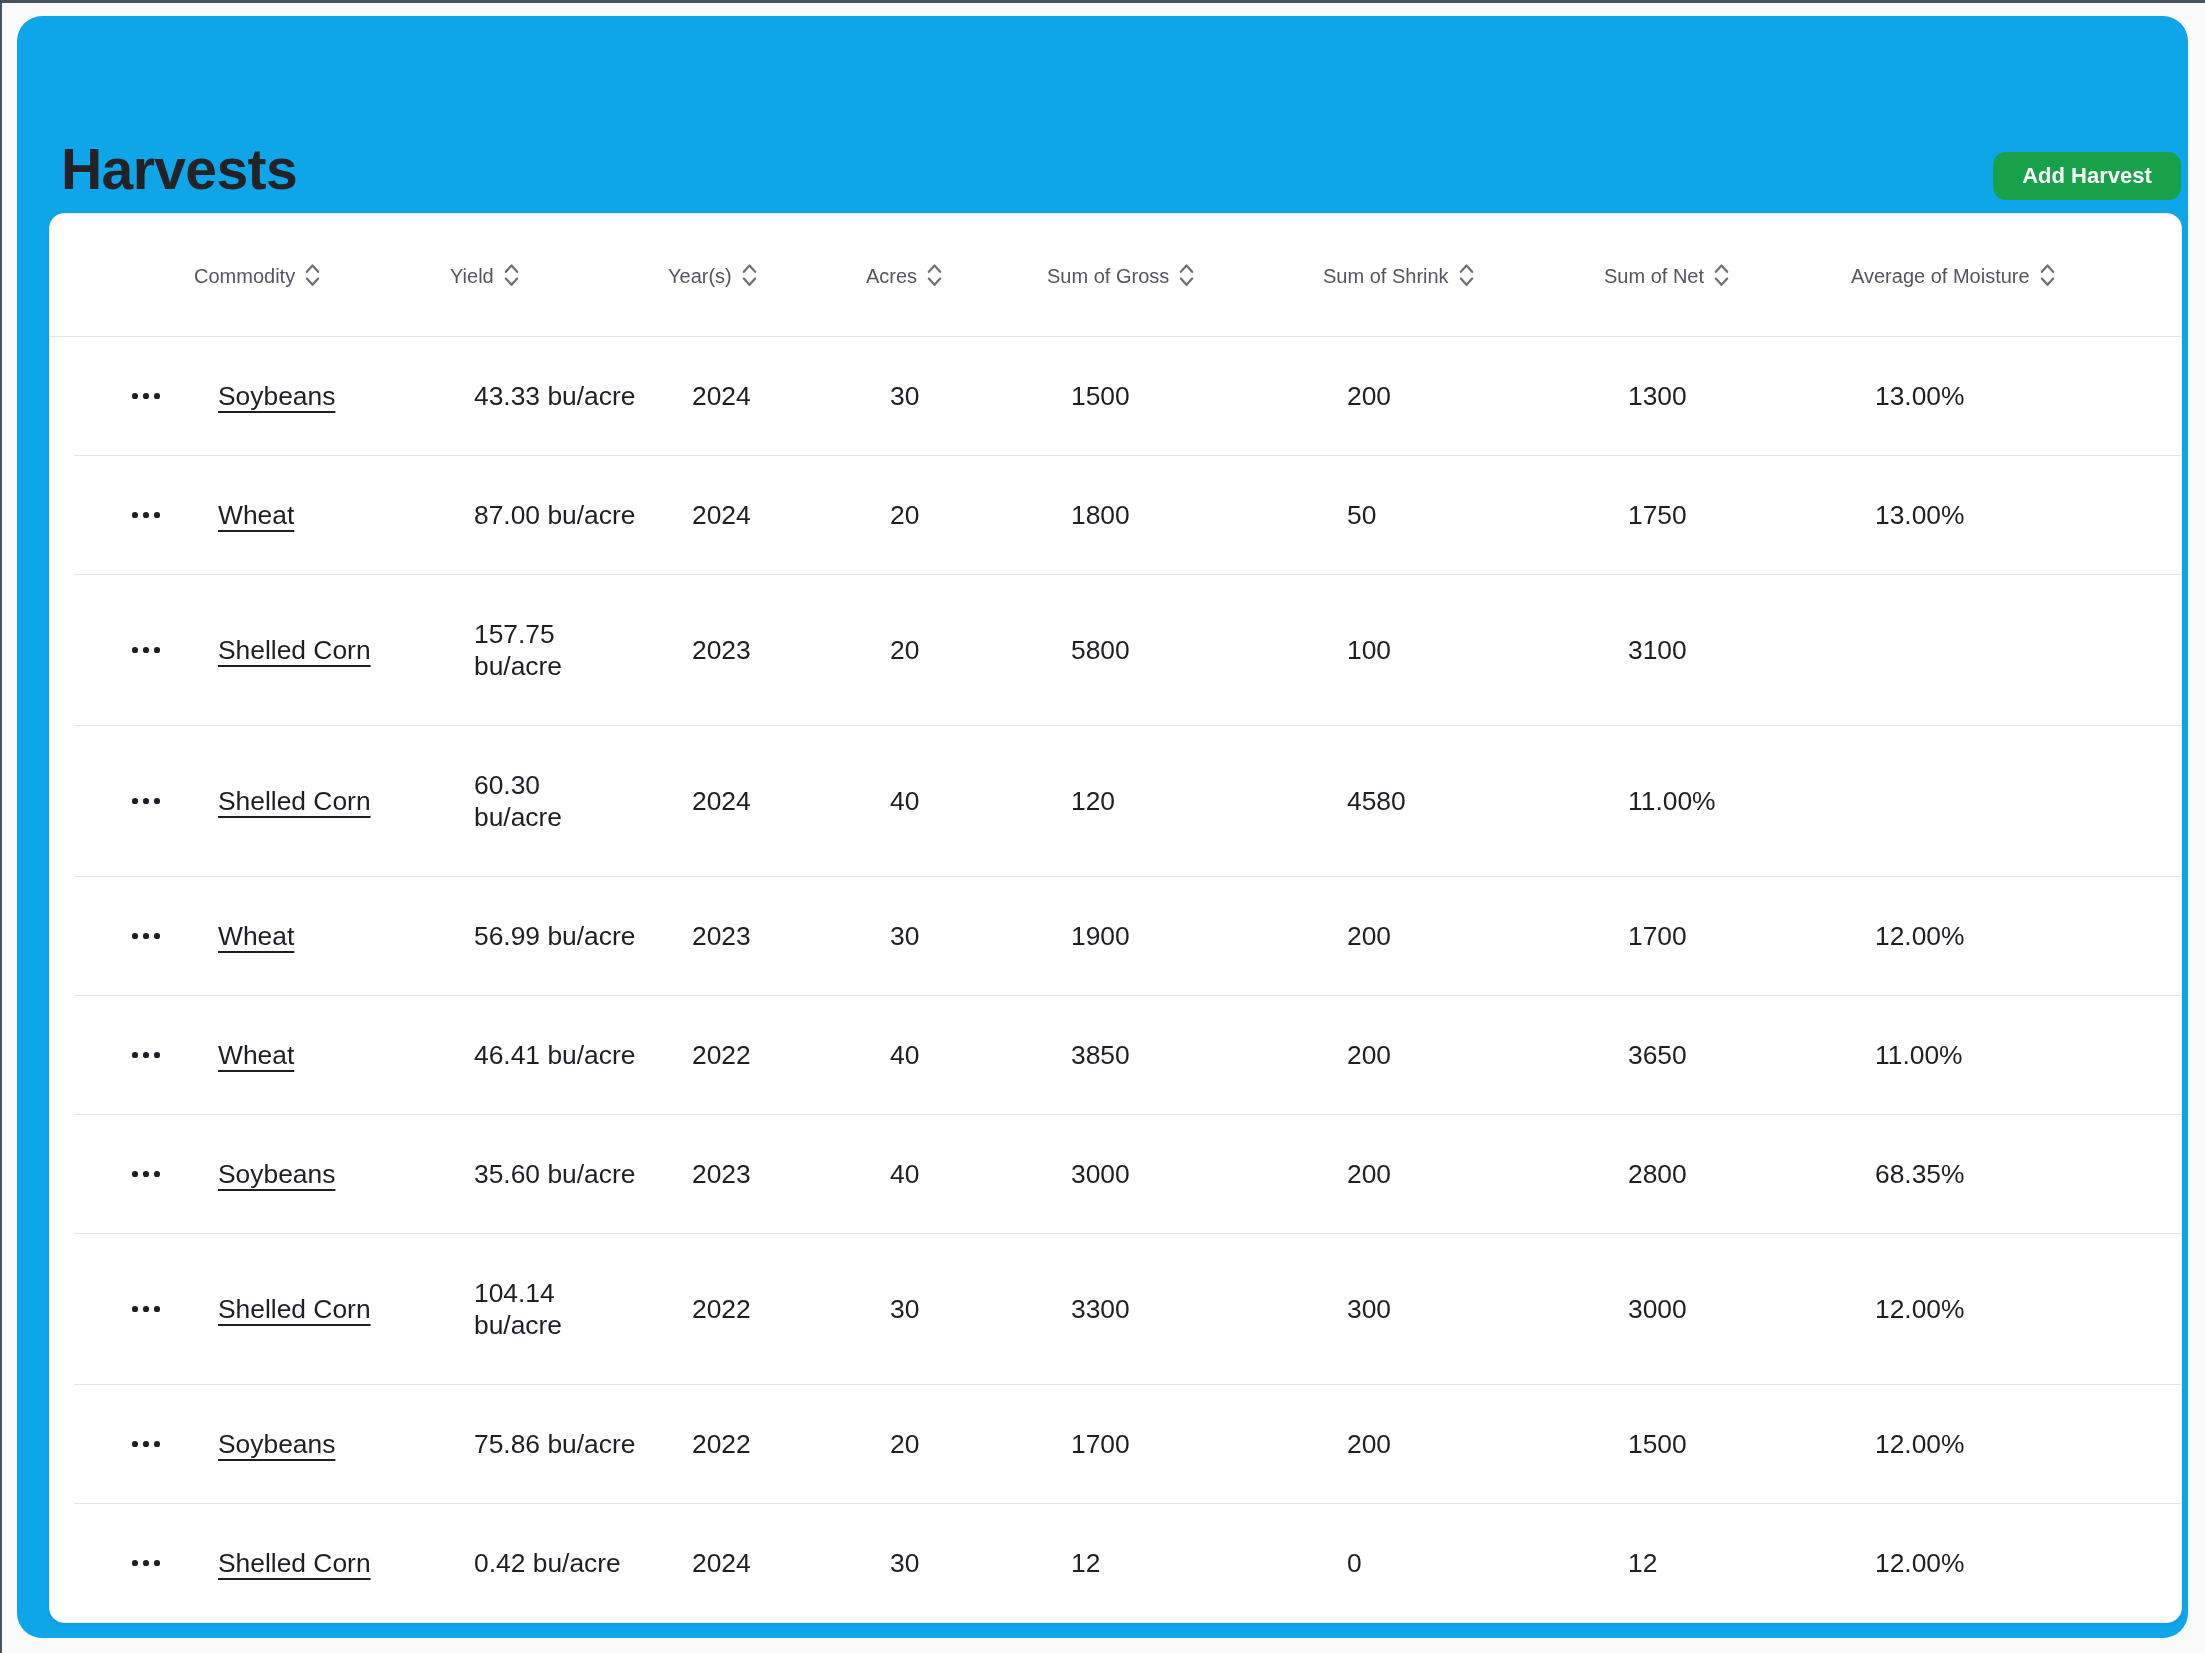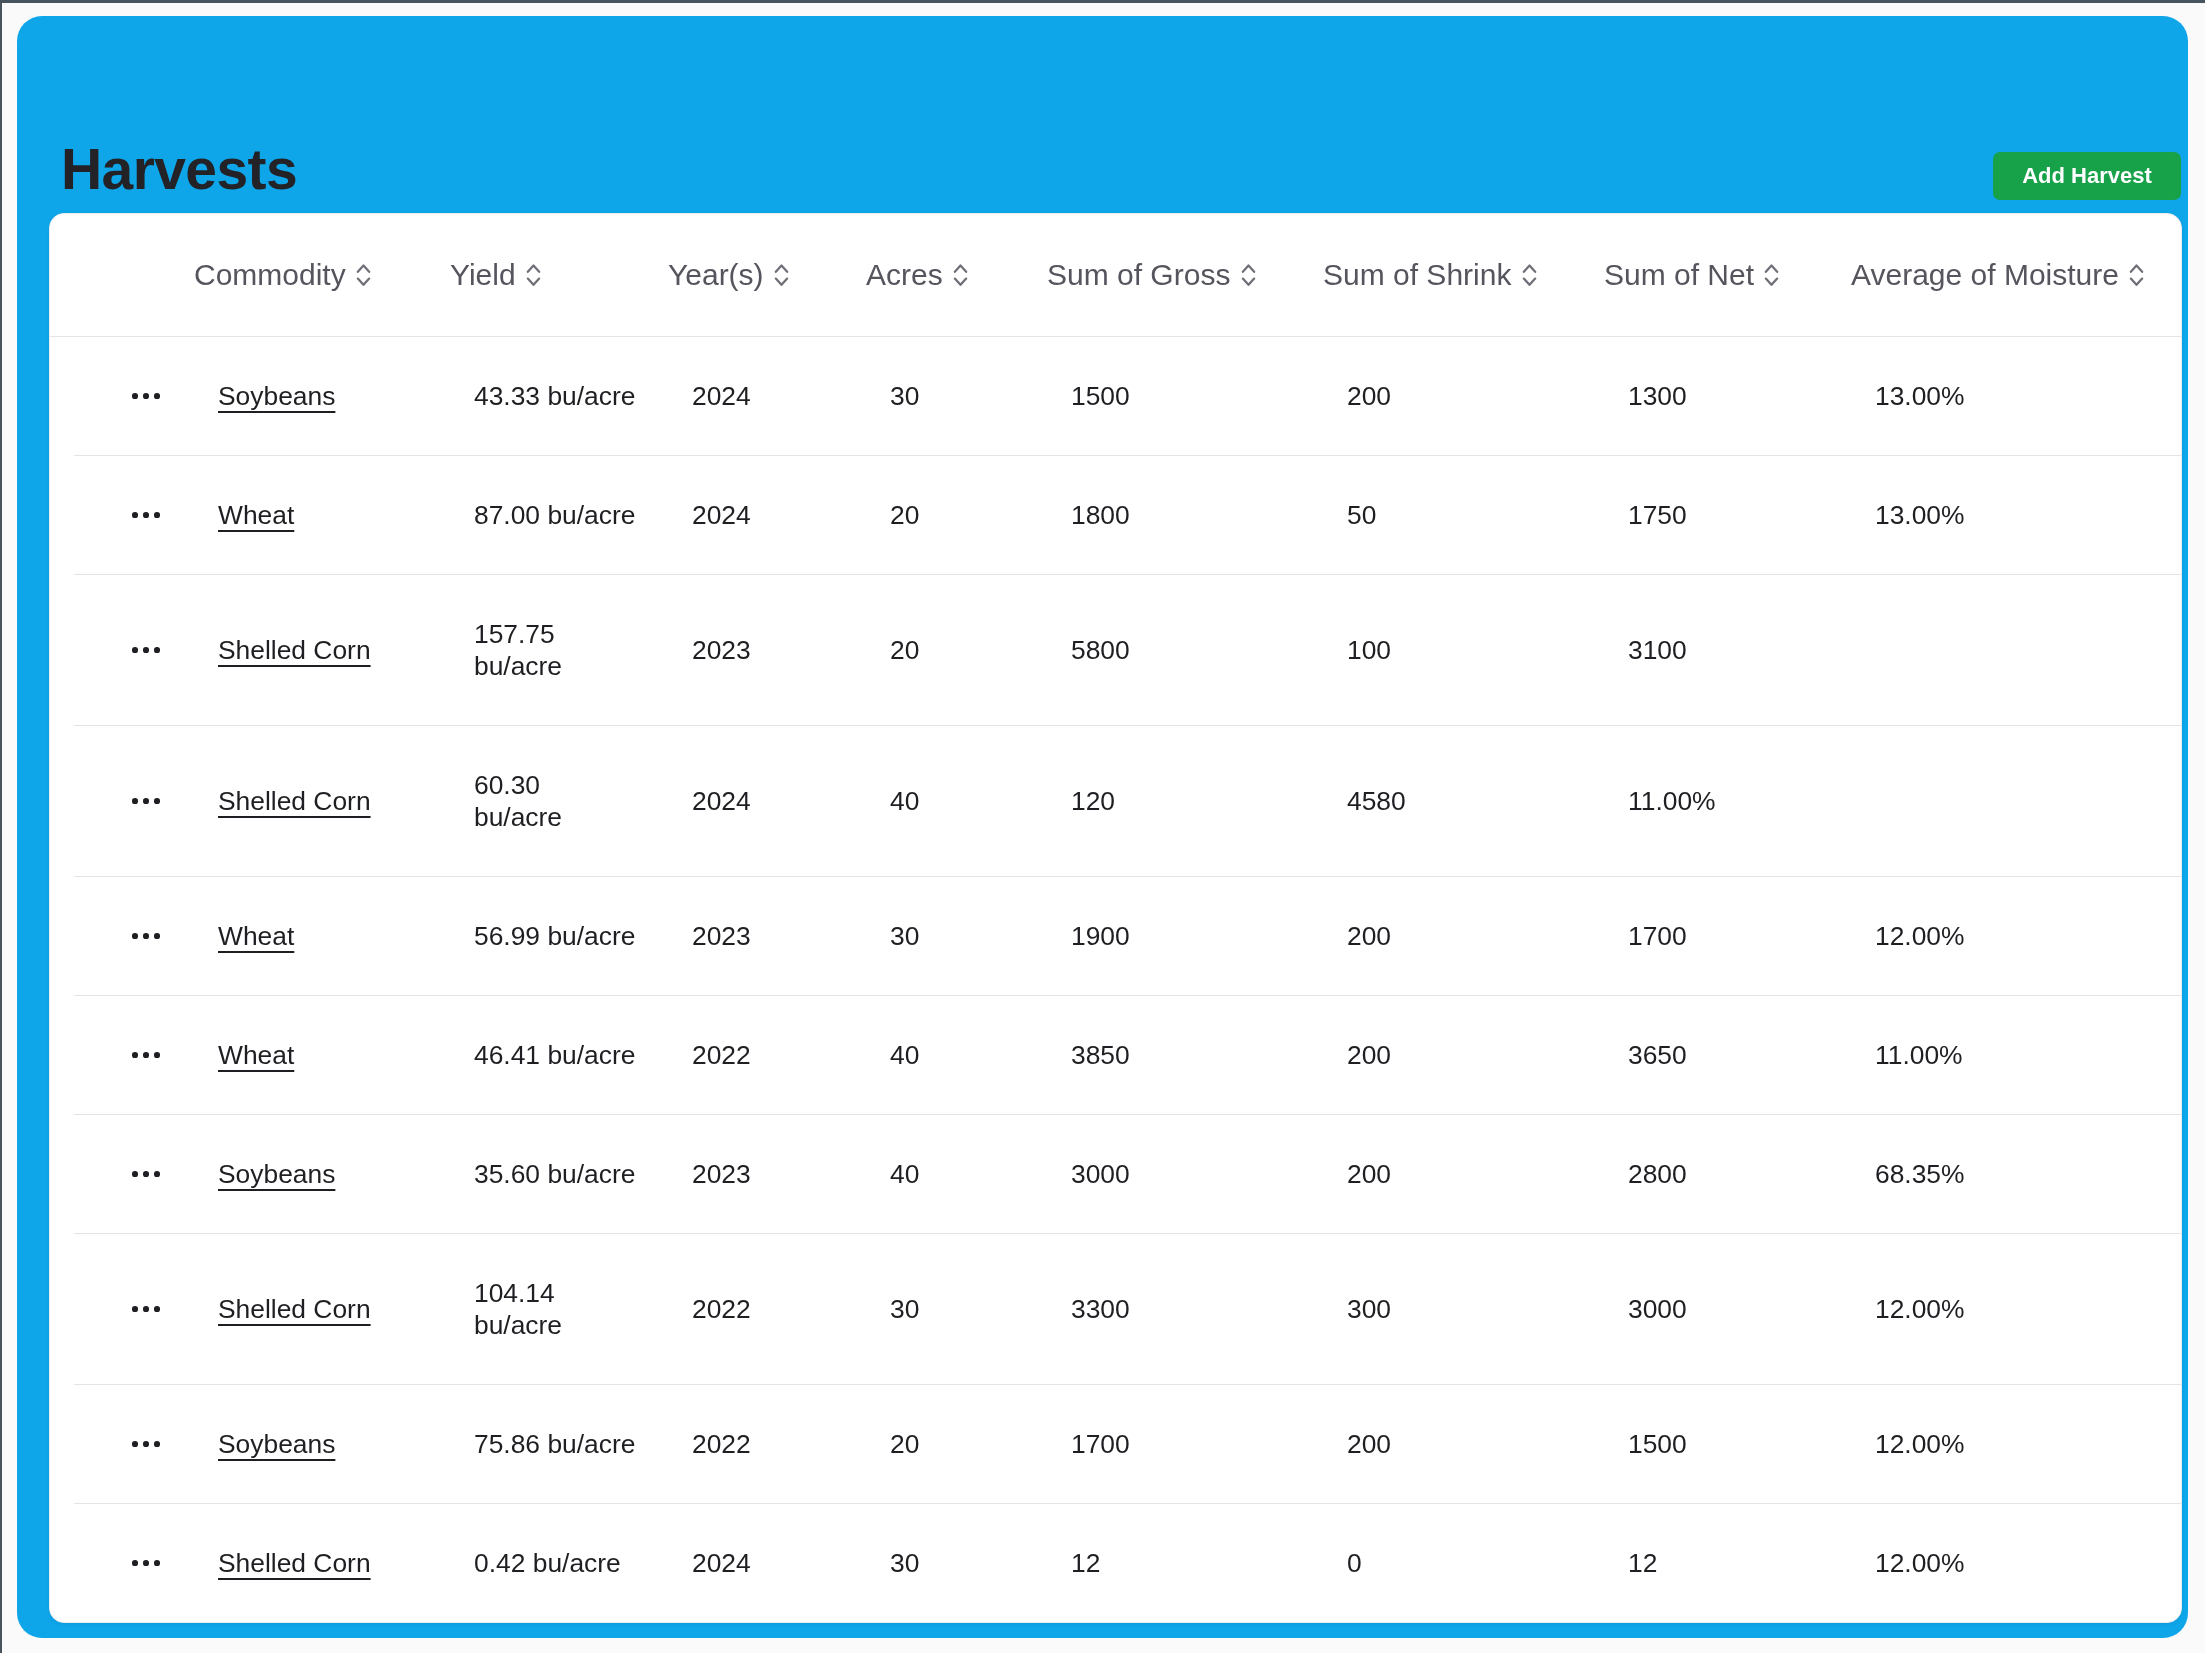--- a/index.html
+++ b/index.html
@@ -19,21 +19,21 @@
     position:absolute;left:17px;top:16px;width:2171px;height:1622px;
     background:#0ea5e9;border-radius:25px;
   }
   .page-title{
     position:absolute;left:44px;top:84px;
     font-size:57px;font-weight:700;color:#232327;line-height:1.1;
     letter-spacing:-0.6px;
   }
   .add-btn{
     position:absolute;left:1976px;top:136px;width:188px;height:48px;
-    background:#17a24a;border:none;border-radius:7px;
+    background:#17a24a;border:none;border-radius:13px;
     color:#ffffff;font-size:22px;font-weight:700;
     font-family:"Liberation Sans", sans-serif;
     display:flex;align-items:center;justify-content:center;
     cursor:pointer;
   }
   .card{
     position:absolute;left:32px;top:197px;width:2131px;
     background:#ffffff;border:0.6px solid #ececee;border-radius:15px;
     box-shadow:0 1.1px 3.4px rgba(0,0,0,.05);
     overflow:hidden;
@@ -41,22 +41,22 @@
   .grid-row{
     display:grid;
     grid-template-columns:144px 256px 218px 198px 181px 276px 281px 247px auto;
     align-items:center;
   }
   .thead{
     height:122px;
     border-bottom:0.6px solid #e4e4e7;
   }
   .th{
-    display:flex;align-items:center;gap:9.2px;
-    font-size:30px;color:#55555e;font-weight:400;
+    display:flex;align-items:flex-end;gap:9.2px;
+    font-size:20px;color:#55555e;font-weight:400;
     cursor:pointer;user-select:none;
   }
   .sort-icon{flex:0 0 auto;display:block;}
   .tbody .grid-row{border-bottom:0.6px solid #e4e4e7;margin-left:24px;}
   .tbody .grid-row:last-child{border-bottom:none;}
   .td{
     font-size:26.4px;color:#1f1f23;line-height:32px;
     padding:43px 0;
   }
   .menu-cell{

